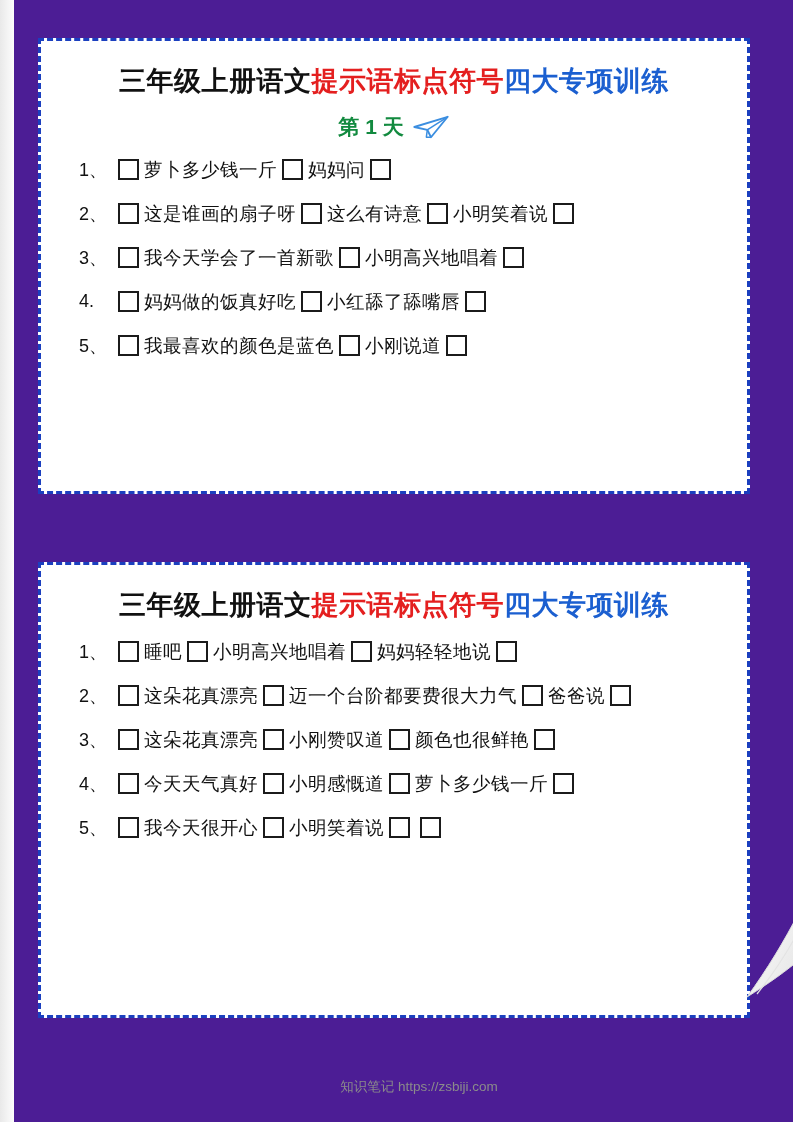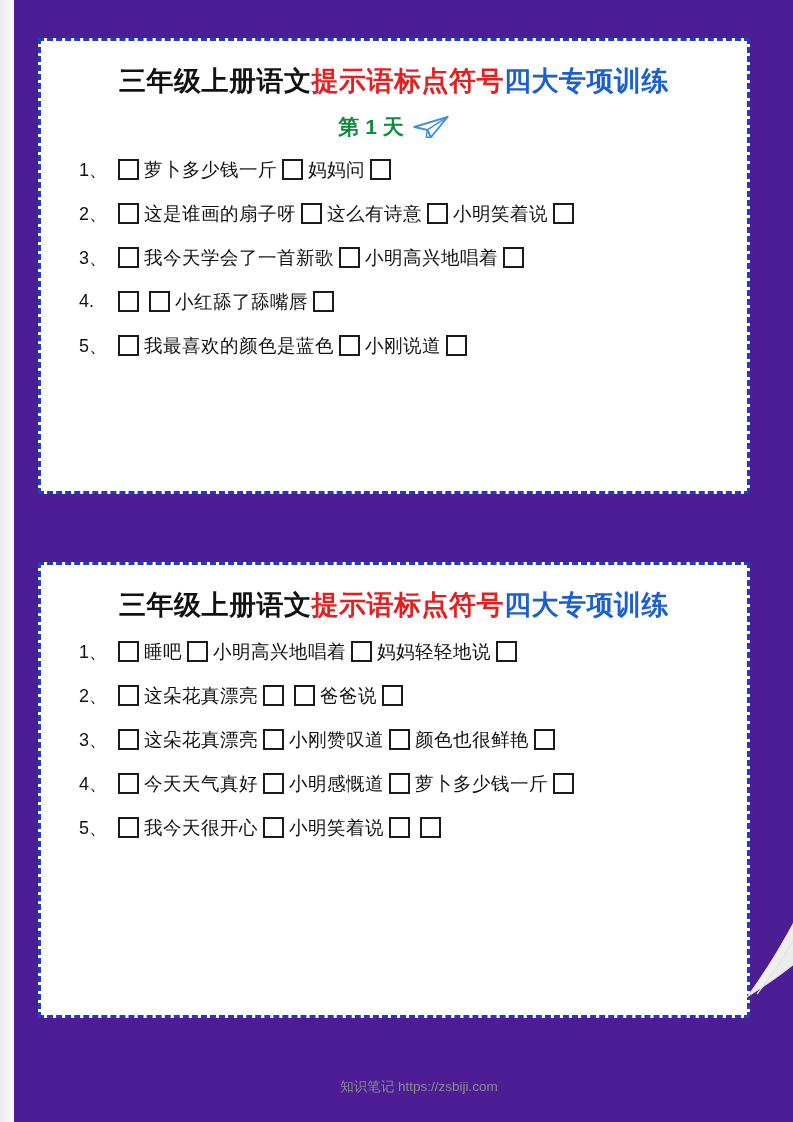--- a/index.html
+++ b/index.html
@@ -178,20 +178,21 @@
         <span class="box"></span>
         <span class="seg">我今天学会了一首新歌</span>
         <span class="box"></span>
         <span class="seg">小明高兴地唱着</span>
         <span class="box"></span>
       </div>
 
       <div class="q">
         <span class="qnum">4.</span>
         <span class="box"></span>
+        <span class="seg">妈妈做的饭真好吃</span>
         <span class="box"></span>
         <span class="seg">小红舔了舔嘴唇</span>
         <span class="box"></span>
       </div>
 
       <div class="q">
         <span class="qnum">5、</span>
         <span class="box"></span>
         <span class="seg">我最喜欢的颜色是蓝色</span>
         <span class="box"></span>
@@ -217,20 +218,21 @@
         <span class="box"></span>
         <span class="seg">妈妈轻轻地说</span>
         <span class="box"></span>
       </div>
 
       <div class="q">
         <span class="qnum">2、</span>
         <span class="box"></span>
         <span class="seg">这朵花真漂亮</span>
         <span class="box"></span>
+        <span class="seg">迈一个台阶都要费很大力气</span>
         <span class="box"></span>
         <span class="seg">爸爸说</span>
         <span class="box"></span>
       </div>
 
       <div class="q">
         <span class="qnum">3、</span>
         <span class="box"></span>
         <span class="seg">这朵花真漂亮</span>
         <span class="box"></span>

